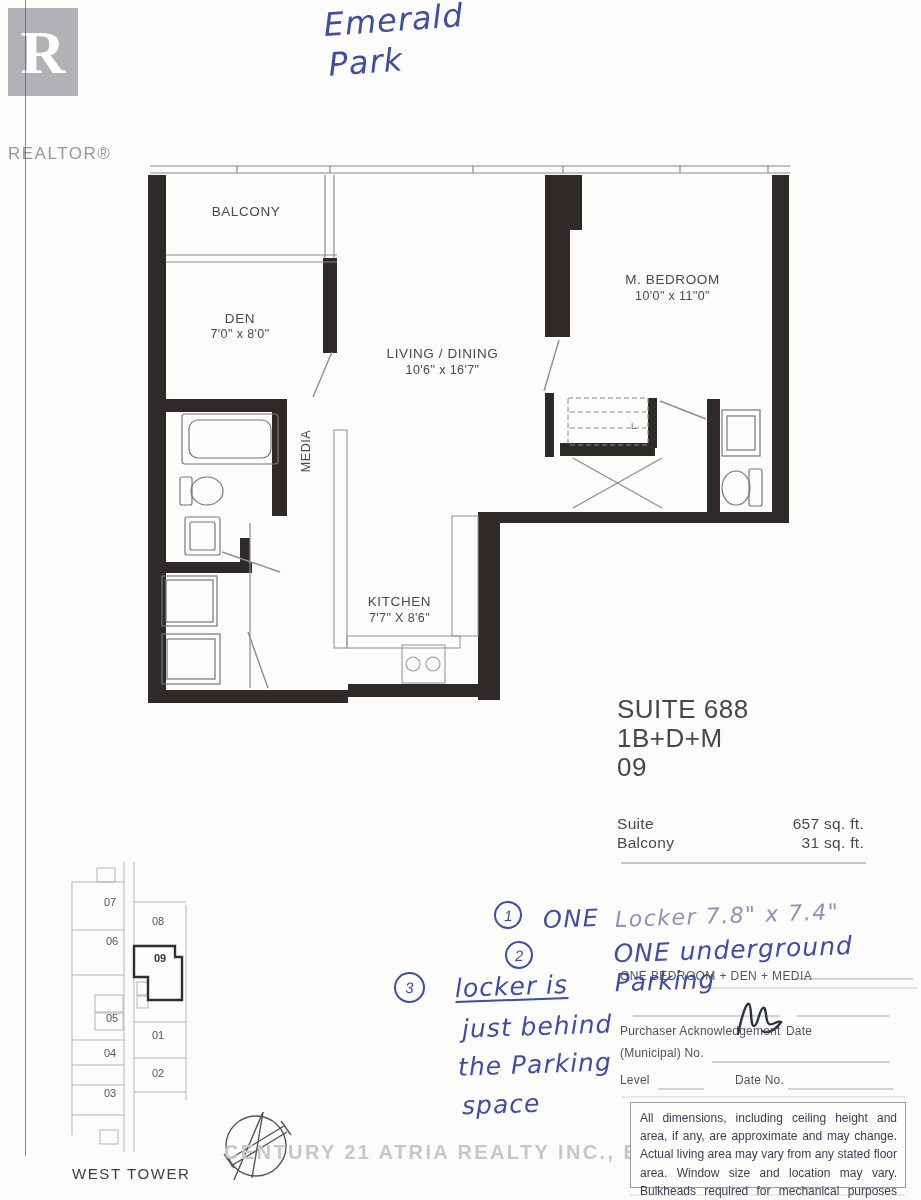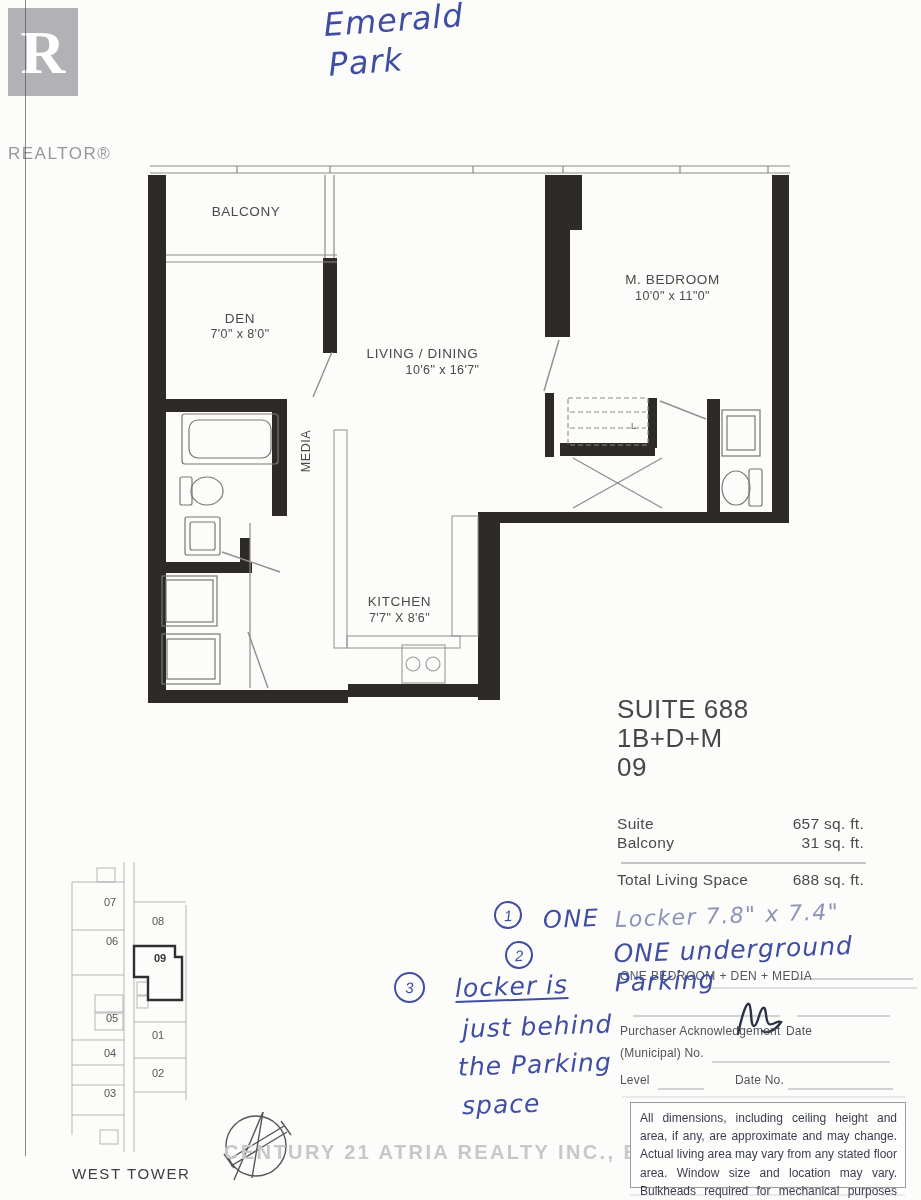--- a/index.html
+++ b/index.html
@@ -207,21 +207,21 @@
   <div class="hand hand-title" style="left:325px;top:0px;">
     <div>Emerald</div>
     <div style="margin-left:2px;">Park</div>
   </div>
 
   <div class="txt roomlabel center" style="left:198px;top:204px;width:96px;">BALCONY</div>
 
   <div class="txt roomlabel center" style="left:192px;top:311px;width:96px;">DEN</div>
   <div class="txt roomdims center" style="left:183px;top:327px;width:114px;">7'0" x 8'0"</div>
 
-  <div class="txt roomlabel center" style="left:350px;top:346px;width:145px;">LIVING / DINING</div>
+  <div class="txt roomlabel center" style="left:370px;top:346px;width:145px;">LIVING / DINING</div>
   <div class="txt roomdims center" style="left:370px;top:363px;width:145px;">10'6" x 16'7"</div>
 
   <div class="txt roomlabel center" style="left:605px;top:272px;width:135px;">M. BEDROOM</div>
   <div class="txt roomdims center" style="left:605px;top:289px;width:135px;">10'0" x 11"0"</div>
 
   <div class="txt roomlabel center" style="left:342px;top:594px;width:115px;">KITCHEN</div>
   <div class="txt roomdims center" style="left:342px;top:611px;width:115px;">7'7" X 8'6"</div>
 
   <div class="txt roomlabel center media-rot" style="left:278px;top:443px;width:56px;font-size:12.5px;">MEDIA</div>
 
@@ -233,24 +233,20 @@
     <div>09</div>
   </div>
 
   <div class="arearow" style="top:815px;gap:44px;">
     <span>Suite</span>
     <span>657 sq. ft.</span>
   </div>
   <div class="arearow" style="top:834px;">
     <span>Balcony</span>
     <span>31 sq. ft.</span>
-  </div>
-  <div class="arearow" style="top:871px;">
-    <span>Total Living Space</span>
-    <span>688 sq. ft.</span>
   </div>
 
   <div class="circnum" style="left:494px;top:901px;">
     <span>1</span>
   </div>
   <div class="hand hand-big" style="left:543px;top:905px;">ONE</div>
   <div class="circnum" style="left:505px;top:941px;">
     <span>2</span>
   </div>
   <div class="circnum" style="left:394px;top:972px;width:27px;height:27px;">

